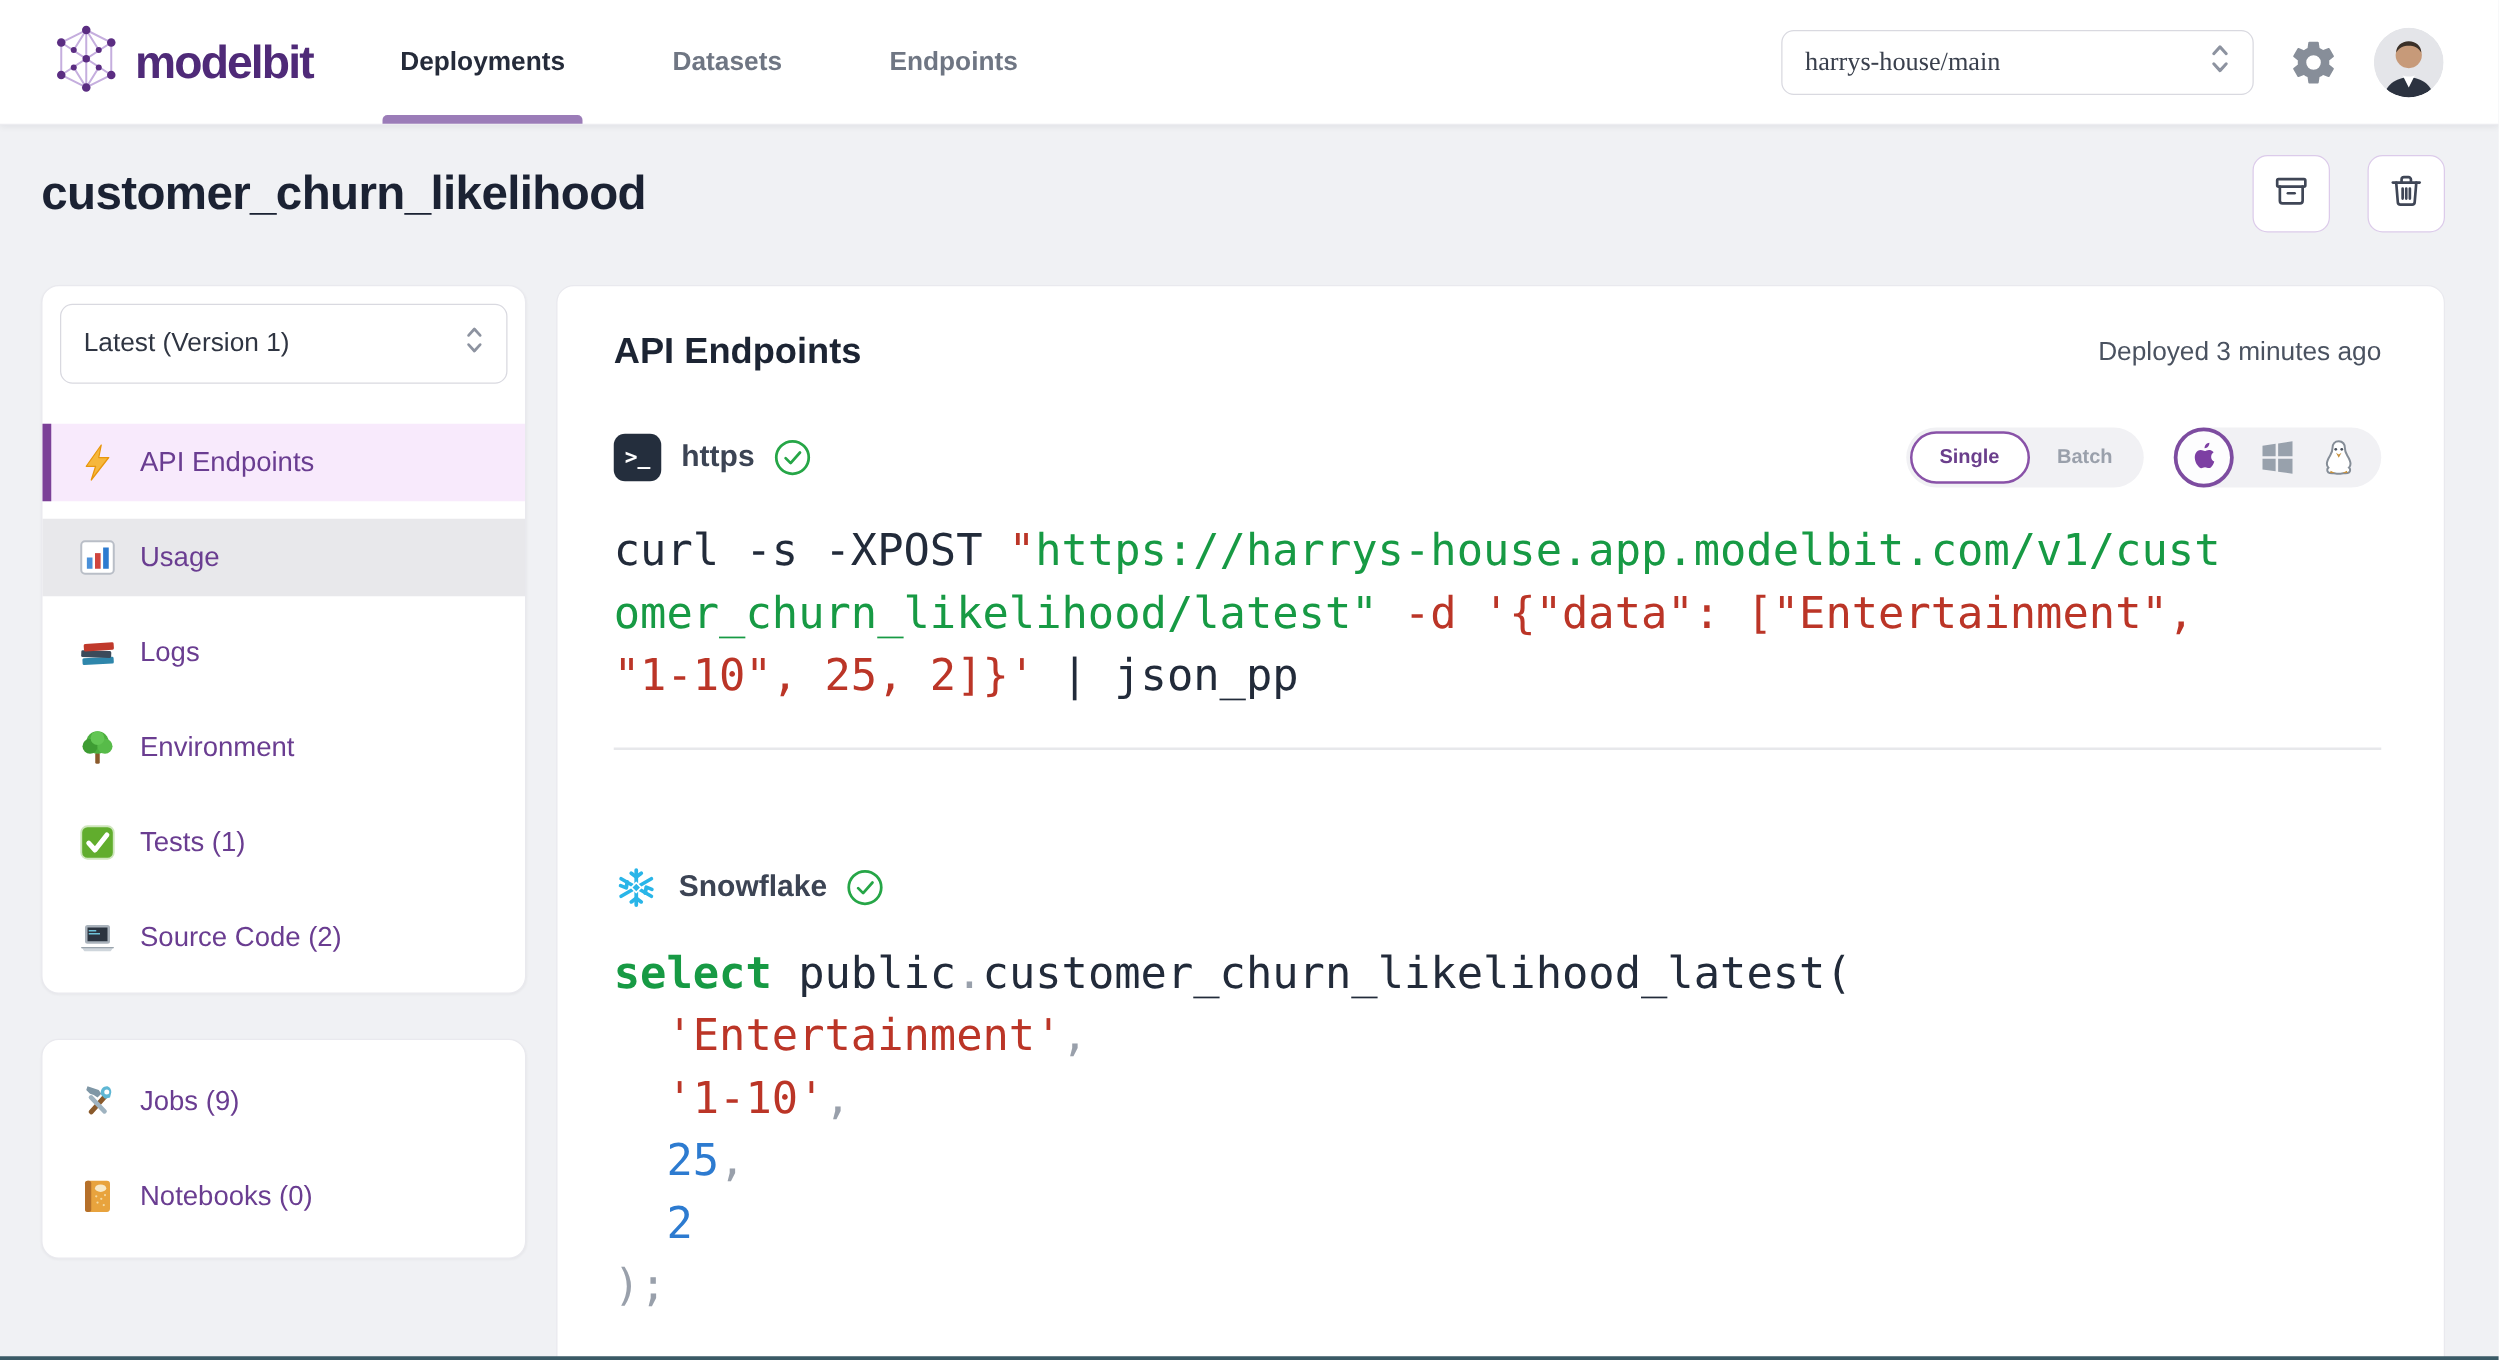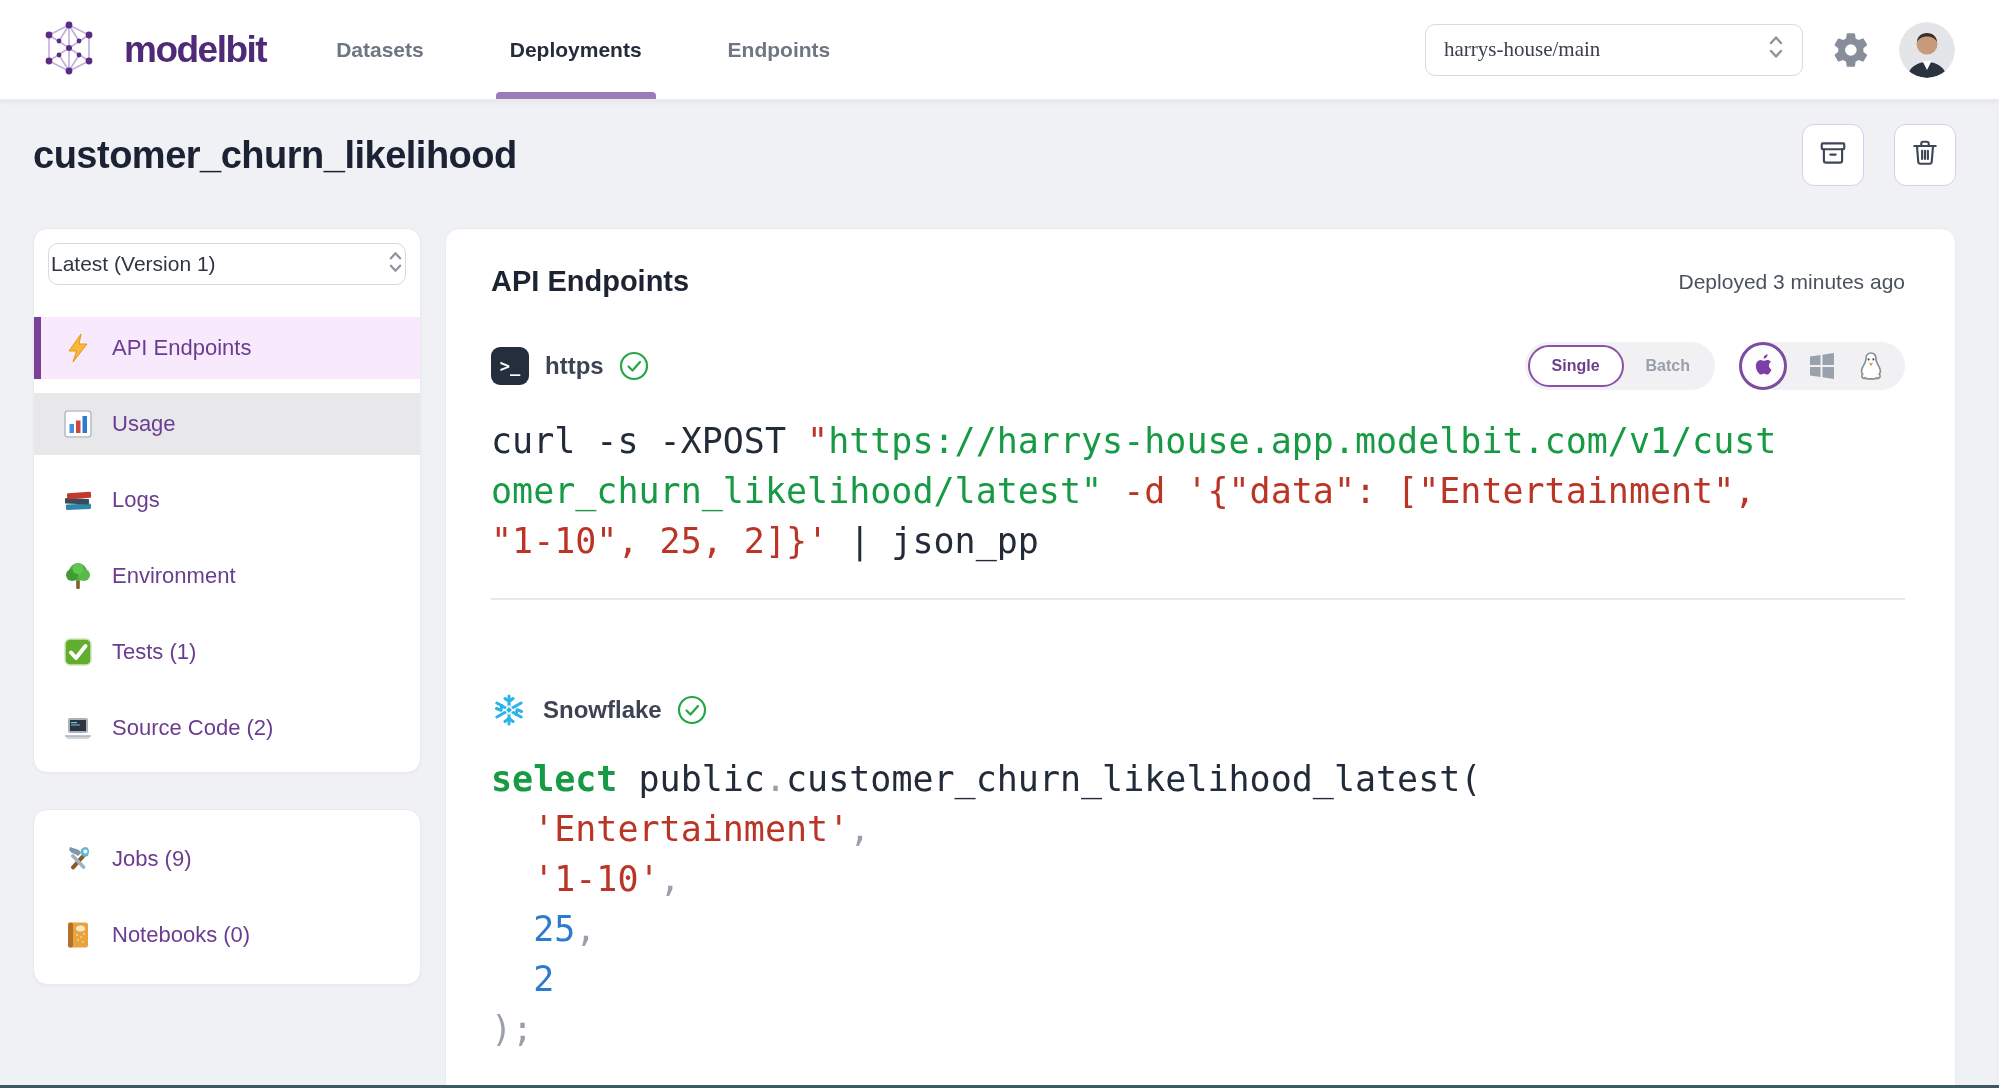--- a/index.html
+++ b/index.html
@@ -3,21 +3,21 @@
 <meta charset="utf-8">
 <style>
   * { margin:0; padding:0; box-sizing:border-box; }
   html,body { width:1999px; height:1088px; }
   body { position:relative; overflow:hidden; background:#f0f1f4; font-family:"Liberation Sans",sans-serif; }
 
   
   .header { position:absolute; top:0; left:0; right:0; height:100px; background:#fff;
             border-bottom:1px solid #ececf0; box-shadow:0 2px 5px rgba(20,20,40,.06);
             display:flex; align-items:center; z-index:5; }
-  .brand { display:flex; align-items:center; gap:28px; margin-left:42px; }
+  .brand { display:flex; align-items:center; gap:12px; margin-left:42px; }
   .brand-name { font-size:37px; font-weight:bold; color:#4f2a78; letter-spacing:-1.5px; }
   .nav { display:flex; margin-left:64px; gap:74px; height:100%; align-items:stretch; }
   .nav-item { font-size:21px; font-weight:600; color:#6f7683; display:flex; align-items:center;
               position:relative; padding:0 6px; cursor:pointer; }
   .nav-item.active { color:#252b3a; }
   .nav-item.active::after { content:""; position:absolute; left:-8px; right:-8px; bottom:0;
               height:7px; background:var(--nav-underline,#9b7cb8); border-radius:4px 4px 0 0; }
   .header-right { margin-left:auto; display:flex; align-items:center; gap:28px; margin-right:44px;font-family:Liberation Serif, serif; }
   .workspace-select { width:378px; height:52px; border:1.5px solid #d9d9e0; border-radius:10px;
               display:flex; align-items:center; padding:0 18px; font-size:21px; color:#3a404d;
@@ -30,22 +30,22 @@
                display:flex; align-items:center; justify-content:space-between; }
   .page-title { font-size:38px; font-weight:600; color:#1b2233; letter-spacing:-.5px; }
   .title-actions { display:flex; gap:30px; }
   .icon-btn { width:62px; height:62px; background:#fff; border:1.5px solid #dccbea;
               border-radius:12px; display:flex; align-items:center; justify-content:center; cursor:pointer; }
 
   
   .sidebar { position:absolute; left:33px; top:228px; width:388px; }
   .card { background:#fff; border:1px solid #e9e9ee; border-radius:14px; box-shadow:0 1px 2px rgba(0,0,0,.04); }
   .card1 { padding:14px 0 13px; }
-  .version-select { margin:0 14px; height:42px; border:1.5px solid #d9d9e0; border-radius:10px;
-              display:flex; align-items:center; padding:0 2px; font-size:21px; color:#2f3542;
+  .version-select { margin:0 14px; height:64px; border:1.5px solid #d9d9e0; border-radius:10px;
+              display:flex; align-items:center; padding:0 18px; font-size:21px; color:#2f3542;
               background:#fff; cursor:pointer; }
   .menu { margin-top:32px; display:flex; flex-direction:column; gap:14px; }
   .menu-item { height:62px; display:flex; align-items:center; padding-left:28px; gap:18px;
                font-size:22px; color:var(--sidebar-text,#6a3d91); position:relative; cursor:pointer; }
   .menu-item.active { background:var(--active-item-bg,#f8eafc); }
   .menu-item.active::before { content:""; position:absolute; left:0; top:0; bottom:0; width:7px;
                background:var(--active-item-bar,#7b4097); }
   .menu-item.highlighted { background:var(--hover-item-bg,#e8e8eb); }
   .menu-icon { width:32px; height:32px; flex:none; }
   .card2 { margin-top:36px; padding:18px 0; }
@@ -110,22 +110,22 @@
             <circle cx="17" cy="20" r="2.4"></circle>
             <circle cx="37" cy="20" r="2.4"></circle>
           <circle cx="17" cy="34" r="2.4"></circle>
             <circle cx="37" cy="34" r="2.4"></circle>
         </g>
       </svg>
     </span>
     <span class="brand-name">modelbit</span>
   </div>
   <div class="nav">
+    <div class="nav-item active">Deployments</div>
     <div class="nav-item">Datasets</div>
-    <div class="nav-item active">Deployments</div>
     <div class="nav-item">Endpoints</div>
   </div>
   <div class="header-right">
     <div class="workspace-select">
       <span>harrys-house/main</span>
       <span class="updown">
         <svg width="16" height="26" viewBox="0 0 16 26" fill="none" stroke="#8d93a0" stroke-width="2.4" stroke-linecap="round" stroke-linejoin="round">
           <path d="M3 9 L8 3.5 L13 9"></path>
             <path d="M3 17 L8 22.5 L13 17"></path>
         </svg>

